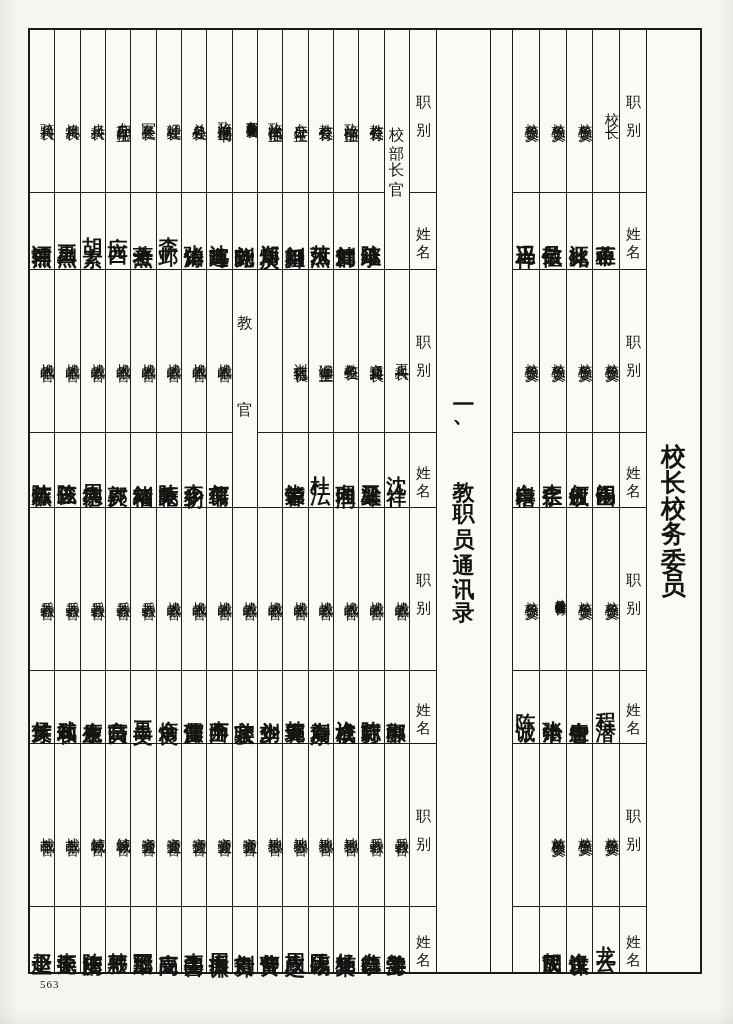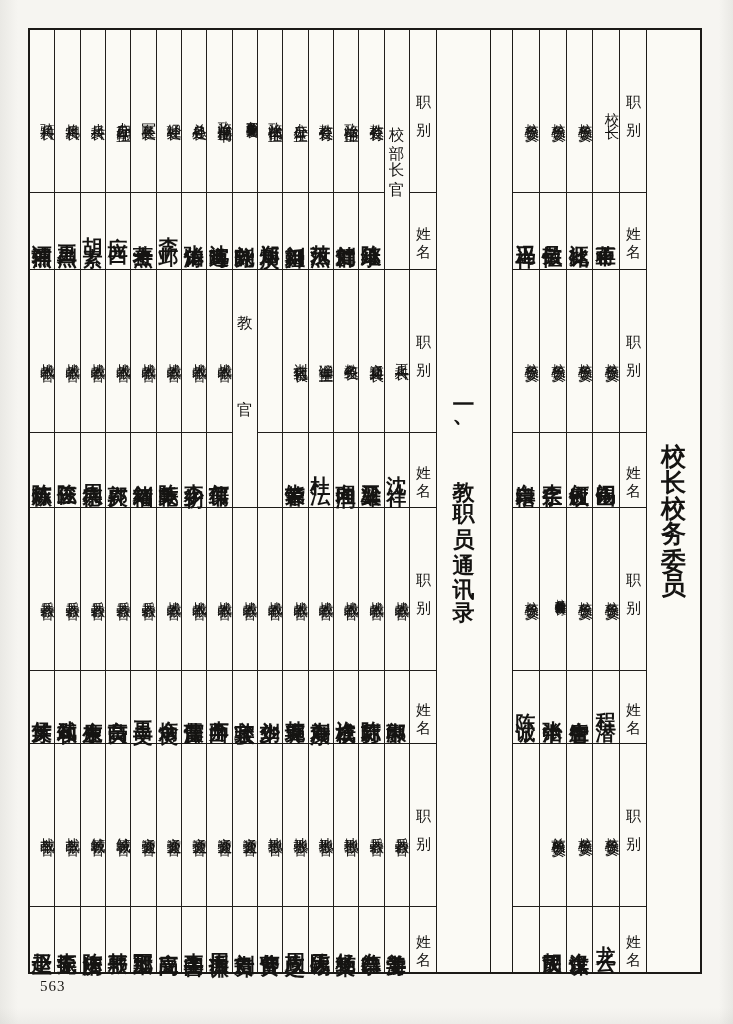--- a/index.html
+++ b/index.html
@@ -66,21 +66,21 @@
     flex:1;align-items:center;font-size:15.5px;font-weight:500;
   }
   .cell-group.g4{letter-spacing:1.15em;}
   .cell-group.g2{letter-spacing:5.5em;}
 
   .big-title{font-size:25px;font-weight:bold;letter-spacing:1.05em;}
   .big-title-left{font-size:22px;font-weight:bold;letter-spacing:1.1em;}
 
   .page-num{
     position:absolute;left:40px;top:978px;
-    font-size:15px;letter-spacing:1px;color:#1a1815;
+    font-size:11px;letter-spacing:1px;color:#1a1815;
     font-family:"Liberation Serif","DejaVu Serif",serif;
   }
 </style>
 </head>
 <body>
 
 <div class="frame">
 
   <div class="strip sec sec-left">
     <div class="band band-1">

